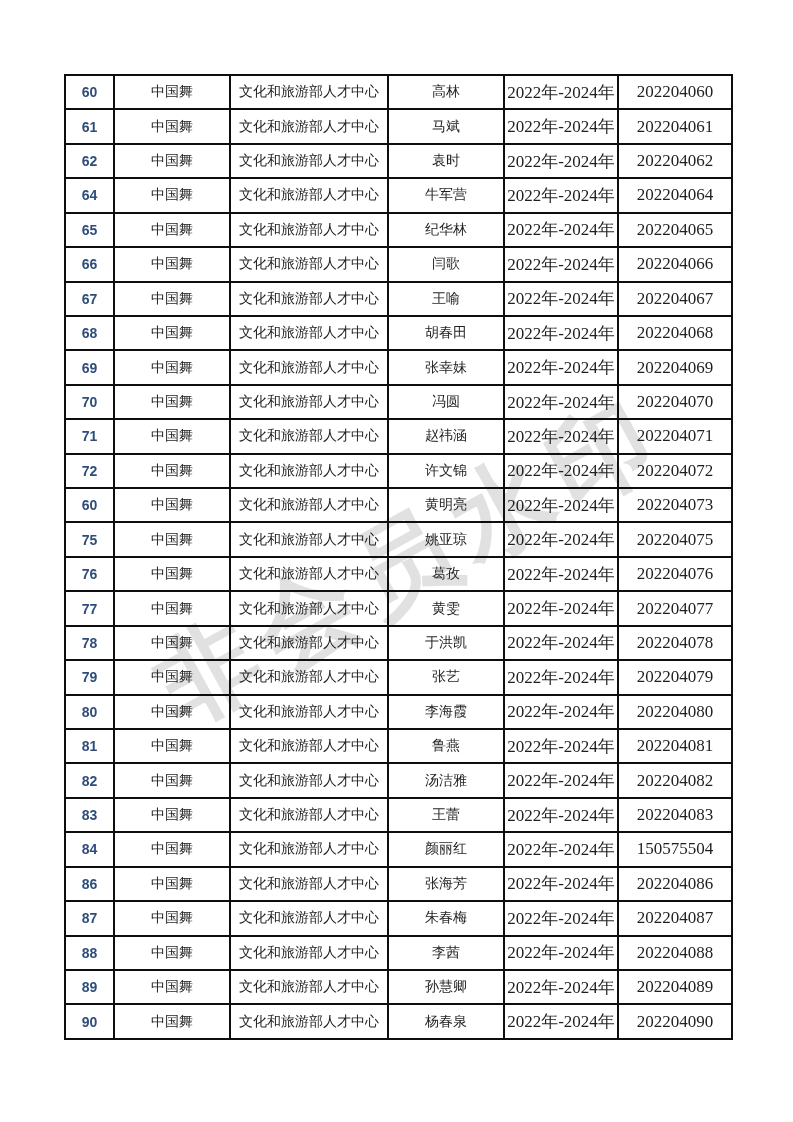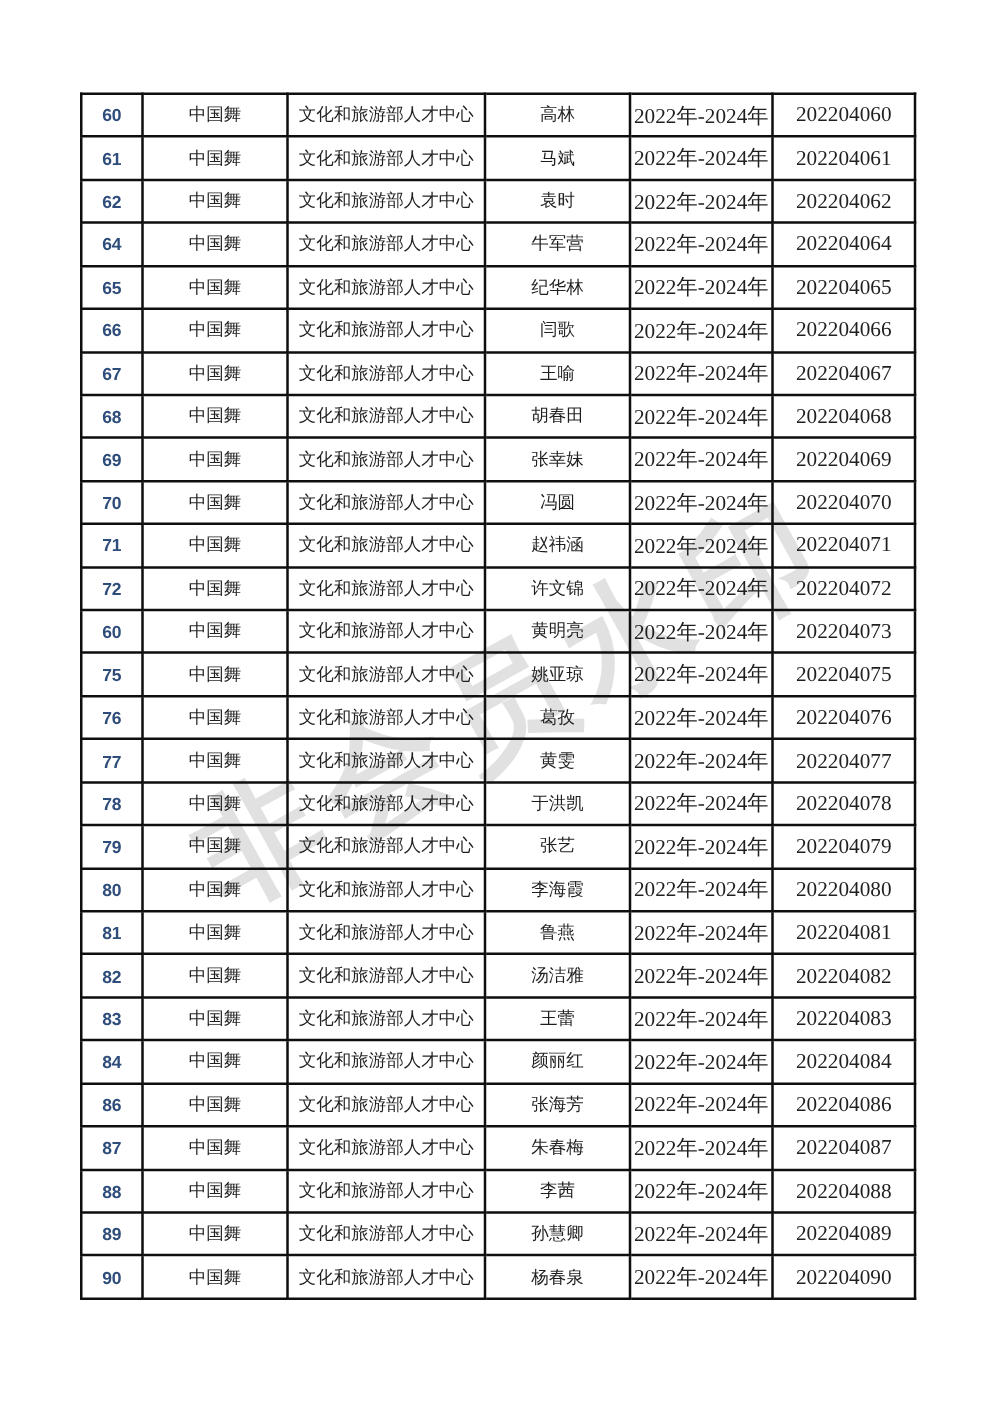--- a/index.html
+++ b/index.html
@@ -281,21 +281,21 @@
     <td class="cell-digit">2022年-2024年</td>
     <td class="cell-digit">202204083</td>
   </tr>
 
   <tr>
     <td class="cell-num">84</td>
     <td class="cell-cjk">中国舞</td>
     <td class="cell-cjk">文化和旅游部人才中心</td>
     <td class="cell-cjk">颜丽红</td>
     <td class="cell-digit">2022年-2024年</td>
-    <td class="cell-digit">202204084</td>
+    <td class="cell-digit">150575504</td>
   </tr>
 
 
   <tr>
     <td class="cell-num">86</td>
     <td class="cell-cjk">中国舞</td>
     <td class="cell-cjk">文化和旅游部人才中心</td>
     <td class="cell-cjk">张海芳</td>
     <td class="cell-digit">2022年-2024年</td>
     <td class="cell-digit">202204086</td>

